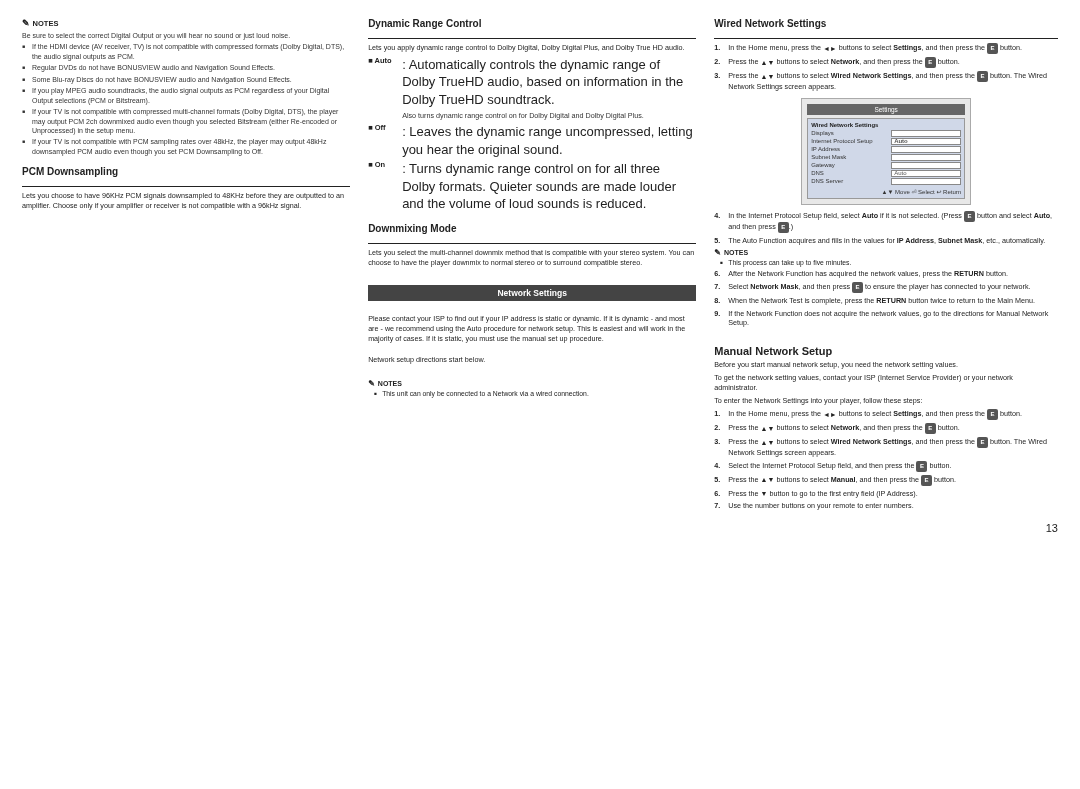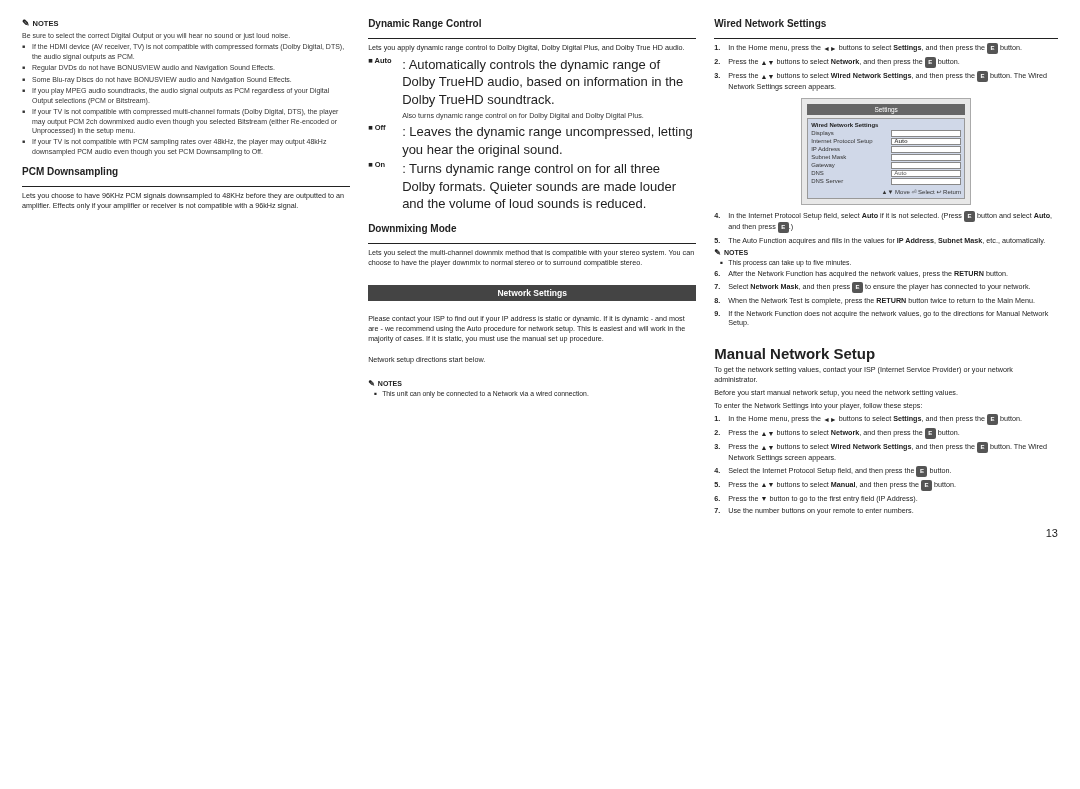--- a/index.html
+++ b/index.html
@@ -34,21 +34,21 @@
     .col-right { flex: 1.1; }
 
     h2 {
       font-size: 10px;
       font-weight: bold;
       border-bottom: 1.5px solid #222;
       padding-bottom: 9px;
       margin-bottom: 4px;
     }
     h3 {
-      font-size: 15px;
+      font-size: 11px;
       font-weight: bold;
       margin-bottom: 3px;
     }
     .notes-label {
       font-size: 7.5px;
       font-weight: bold;
       display: flex;
       align-items: center;
       gap: 3px;
       margin-bottom: 3px;
@@ -267,21 +267,21 @@
           <li>If the HDMI device (AV receiver, TV) is not compatible with compressed formats (Dolby Digital, DTS), the audio signal outputs as PCM.</li>
           <li>Regular DVDs do not have BONUSVIEW audio and Navigation Sound Effects.</li>
           <li>Some Blu-ray Discs do not have BONUSVIEW audio and Navigation Sound Effects.</li>
           <li>If you play MPEG audio soundtracks, the audio signal outputs as PCM regardless of your Digital Output selections (PCM or Bitstream).</li>
           <li>If your TV is not compatible with compressed multi-channel formats (Dolby Digital, DTS), the player may output PCM 2ch downmixed audio even though you selected Bitstream (either Re-encoded or Unprocessed) in the setup menu.</li>
           <li>If your TV is not compatible with PCM sampling rates over 48kHz, the player may output 48kHz downsampled PCM audio even though you set PCM Downsampling to Off.</li>
         </ul>
       </div>
       <div class="pcm-section">
         <h2>PCM Downsampling</h2>
-        <p>Lets you choose to have 96KHz PCM signals downsampled to 48KHz before they are outputted to an amplifier. Effects only if your amplifier or receiver is not compatible with a 96kHz signal.</p>
+        <p>Lets you choose to have 96KHz PCM signals downsampled to 48KHz before they are outputted to an amplifier. Choose only if your amplifier or receiver is not compatible with a 96kHz signal.</p>
       </div>
     </div>
 
     <div class="col col-mid">
       <div>
         <h2>Dynamic Range Control</h2>
         <p>Lets you apply dynamic range control to Dolby Digital, Dolby Digital Plus, and Dolby True HD audio.</p>
         <div class="bullet-section">
           <div class="bullet-item">
             <span class="bullet-dot">■ <span>Auto</span></span>
@@ -403,22 +403,22 @@
           </li>
           <li>
             <span class="num">9.</span>
             <span>If the Network Function does not acquire the network values, go to the directions for Manual Network Setup.</span>
           </li>
         </ol>
       </div>
 
       <div style="margin-top:6px;">
         <h3>Manual Network Setup</h3>
+        <p>Before you start manual network setup, you need the network setting values.</p>
         <p>To get the network setting values, contact your ISP (Internet Service Provider) or your network administrator.</p>
-        <p>Before you start manual network setup, you need the network setting values.</p>
         <p style="font-weight:normal; font-size:7.2px; margin: 3px 0 3px 0;">To enter the Network Settings into your player, follow these steps:</p>
         <ol class="numbered-list">
           <li>
             <span class="num">1.</span>
             <span>In the Home menu, press the <span class="arrow-lr">◄►</span> buttons to select <span class="bold">Settings</span>, and then press the <span class="btn-icon">E</span> button.</span>
           </li>
           <li>
             <span class="num">2.</span>
             <span>Press the <span class="arrow-ud">▲▼</span> buttons to select <span class="bold">Network</span>, and then press the <span class="btn-icon">E</span> button.</span>
           </li>

